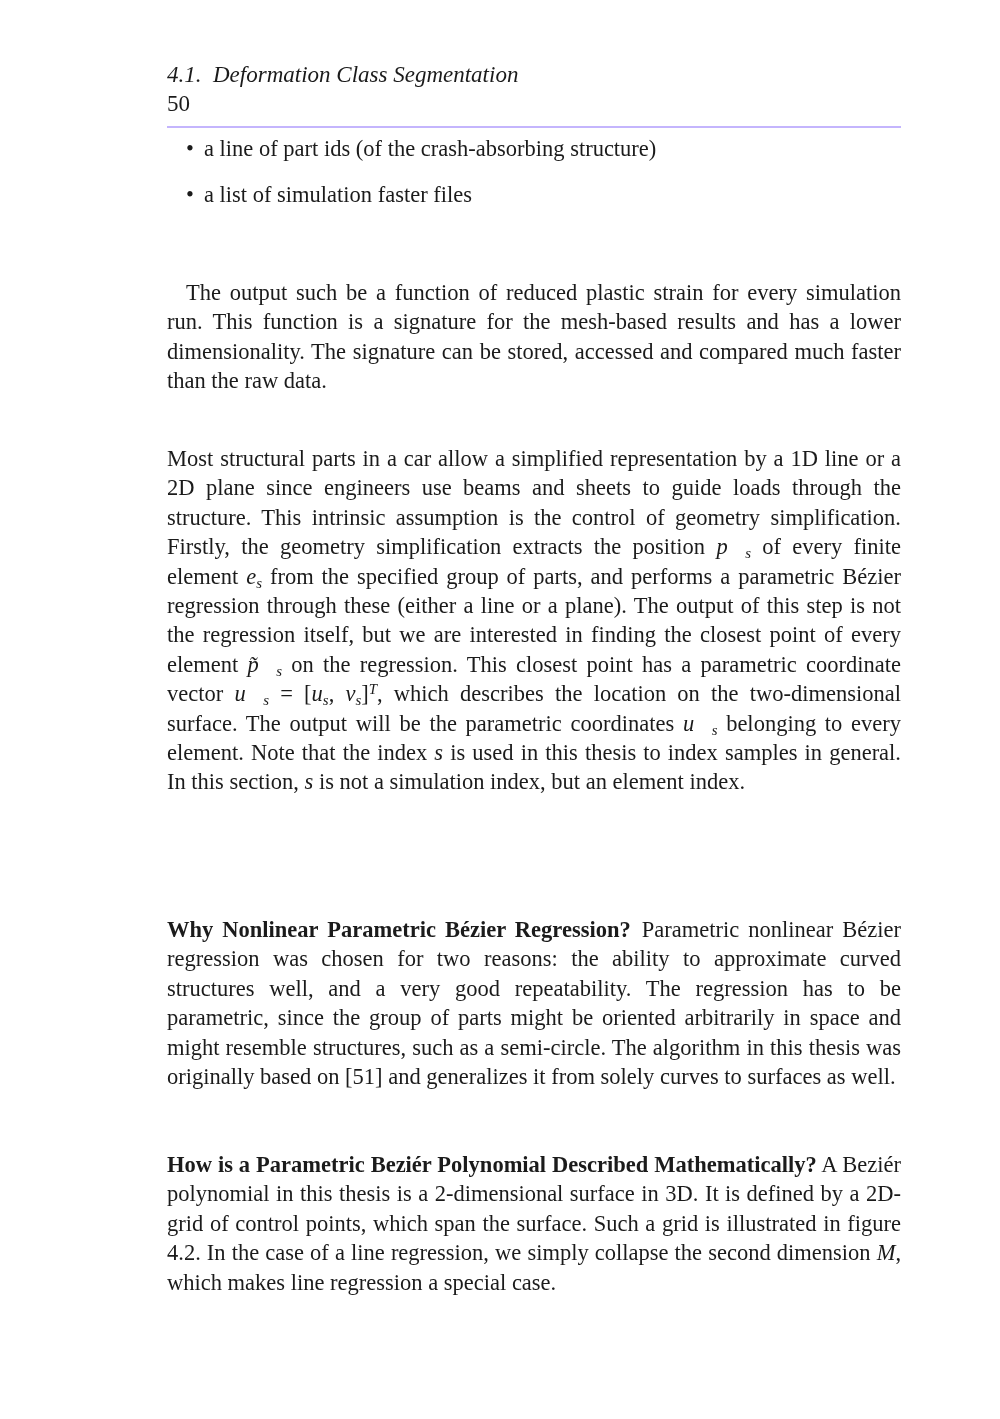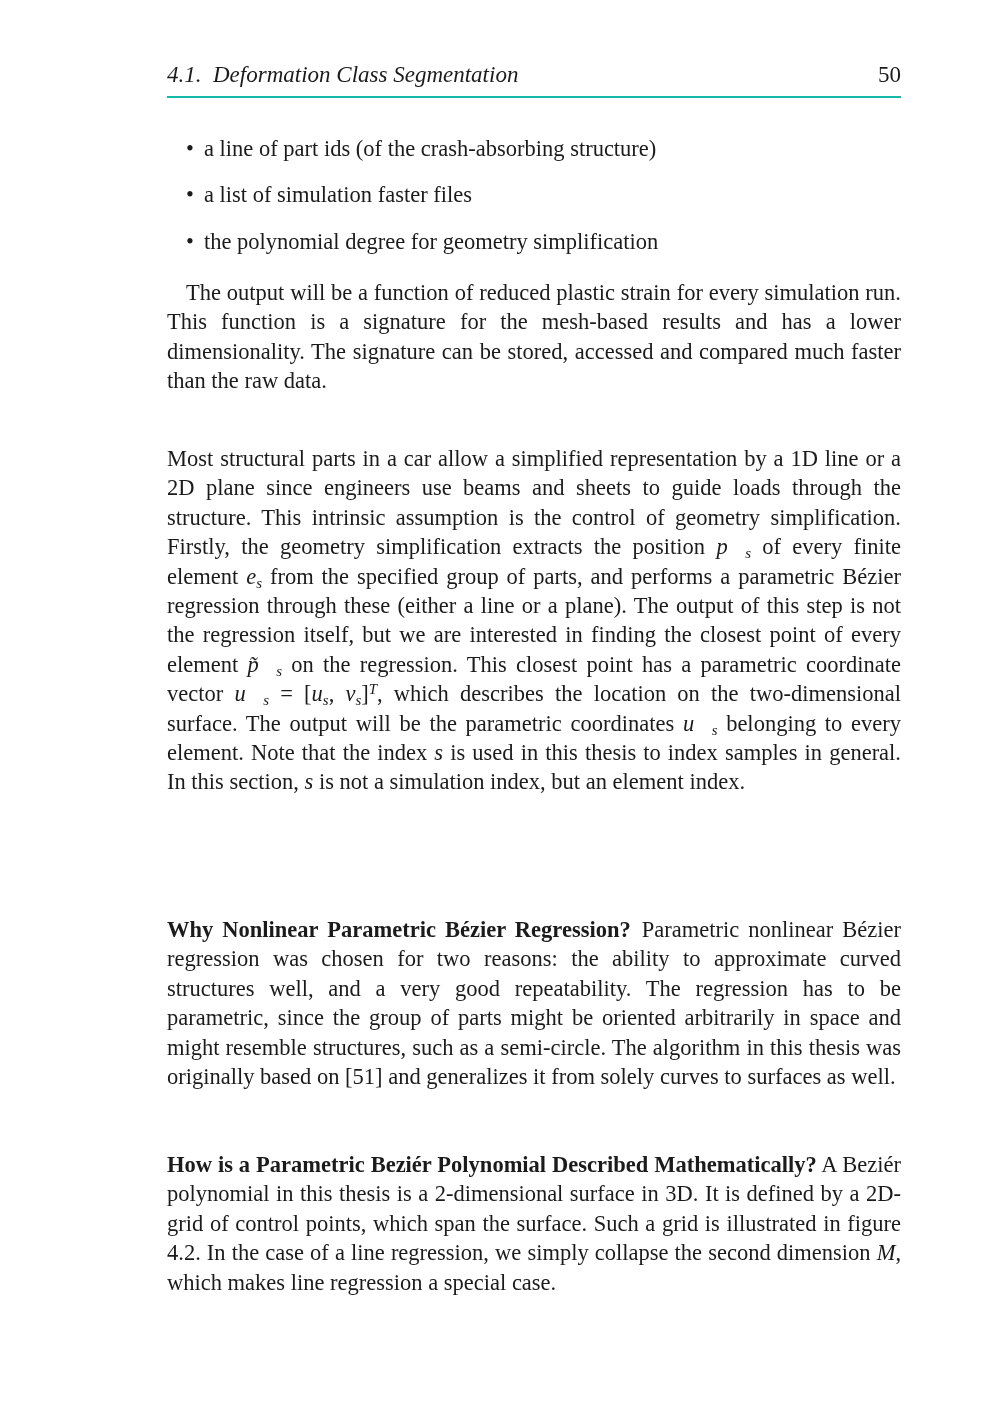--- a/index.html
+++ b/index.html
@@ -22,22 +22,23 @@
     position: absolute;
     left: 167px;
     width: 734px;
   }
   .running-header {
     top: 60px;
     display: flex;
     justify-content: space-between;
     align-items: baseline;
     padding-bottom: 7px;
-    border-bottom: 2px solid #14b8a6;
+    border-bottom: 2px solid #c4b5fd;
     font-size: 23px;
+    flex-direction: column;
   }
   .running-header .head-title { font-style: italic; }
   .bullet-list {
     top: 134px;
     margin: 0;
     padding: 0;
     list-style: none;
   }
   .bullet-list li {
     position: relative;
@@ -76,24 +77,23 @@
 <div class="page">
 
   <div class="block running-header">
     <span class="head-title">4.1. Deformation Class Segmentation</span>
     <span class="head-page">50</span>
   </div>
 
   <ul class="block bullet-list">
     <li>a line of part ids (of the crash-absorbing structure)</li>
     <li>a list of simulation faster files</li>
-    <li>the polynomial degree for geometry simplification</li>
   </ul>
 
-  <p class="block para intro-para">The output will be a function of reduced plastic strain for every simulation run. This function is a signature for the mesh-based results and has a lower dimensionality. The signature can be stored, accessed and compared much faster than the raw data.</p>
+  <p class="block para intro-para">The output such be a function of reduced plastic strain for every simulation run. This function is a signature for the mesh-based results and has a lower dimensionality. The signature can be stored, accessed and compared much faster than the raw data.</p>
 
 
   <p class="block para body-para"><span>Most structural parts in a car allow a simplified representation by a 1D line or a 2D plane since engineers use beams and sheets to guide loads through the structure. This intrinsic assumption is the control of geometry simplification. Firstly, the geometry simplification extracts the position </span><i class="mi">p⃗</i><sub class="mi">s</sub><span> of every finite element </span><i class="mi">e</i><sub class="mi">s</sub><span> from the specified group of parts, and performs a parametric Bézier regression through these (either a line or a plane). The output of this step is not the regression itself, but we are interested in finding the closest point of every element </span><i class="mi">p̃⃗</i><sub class="mi">s</sub><span> on the regression. This closest point has a parametric coordinate vector </span><i class="mi">u⃗</i><sub class="mi">s</sub><span> = [</span><i class="mi">u</i><sub class="mi">s</sub><span>, </span><i class="mi">v</i><sub class="mi">s</sub><span>]</span><sup class="mi">T</sup><span>, which describes the location on the two-dimensional surface. The output will be the parametric coordinates </span><i class="mi">u⃗</i><sub class="mi">s</sub><span> belonging to every element. Note that the index </span><i class="mi">s</i><span> is used in this thesis to index samples in general. In this section, </span><i class="mi">s</i><span> is not a simulation index, but an element index.</span></p>
 
   <p class="block para why-para"><b class="runin">Why Nonlinear Parametric Bézier Regression?</b><span>Parametric nonlinear Bézier regression was chosen for two reasons: the ability to approximate curved structures well, and a very good repeatability. The regression has to be parametric, since the group of parts might be oriented arbitrarily in space and might resemble structures, such as a semi-circle. The algorithm in this thesis was originally based on [51] and generalizes it from solely curves to surfaces as well.</span></p>
 
   <p class="block para how-para"><b>How is a Parametric Beziér Polynomial Described Mathematically?</b><span> A Beziér polynomial in this thesis is a 2-dimensional surface in 3D. It is defined by a 2D-grid of control points, which span the surface. Such a grid is illustrated in figure 4.2. In the case of a line regression, we simply collapse the second dimension </span><i class="mi">M</i><span>, which makes line regression a special case.</span></p>
 
 </div>
 

